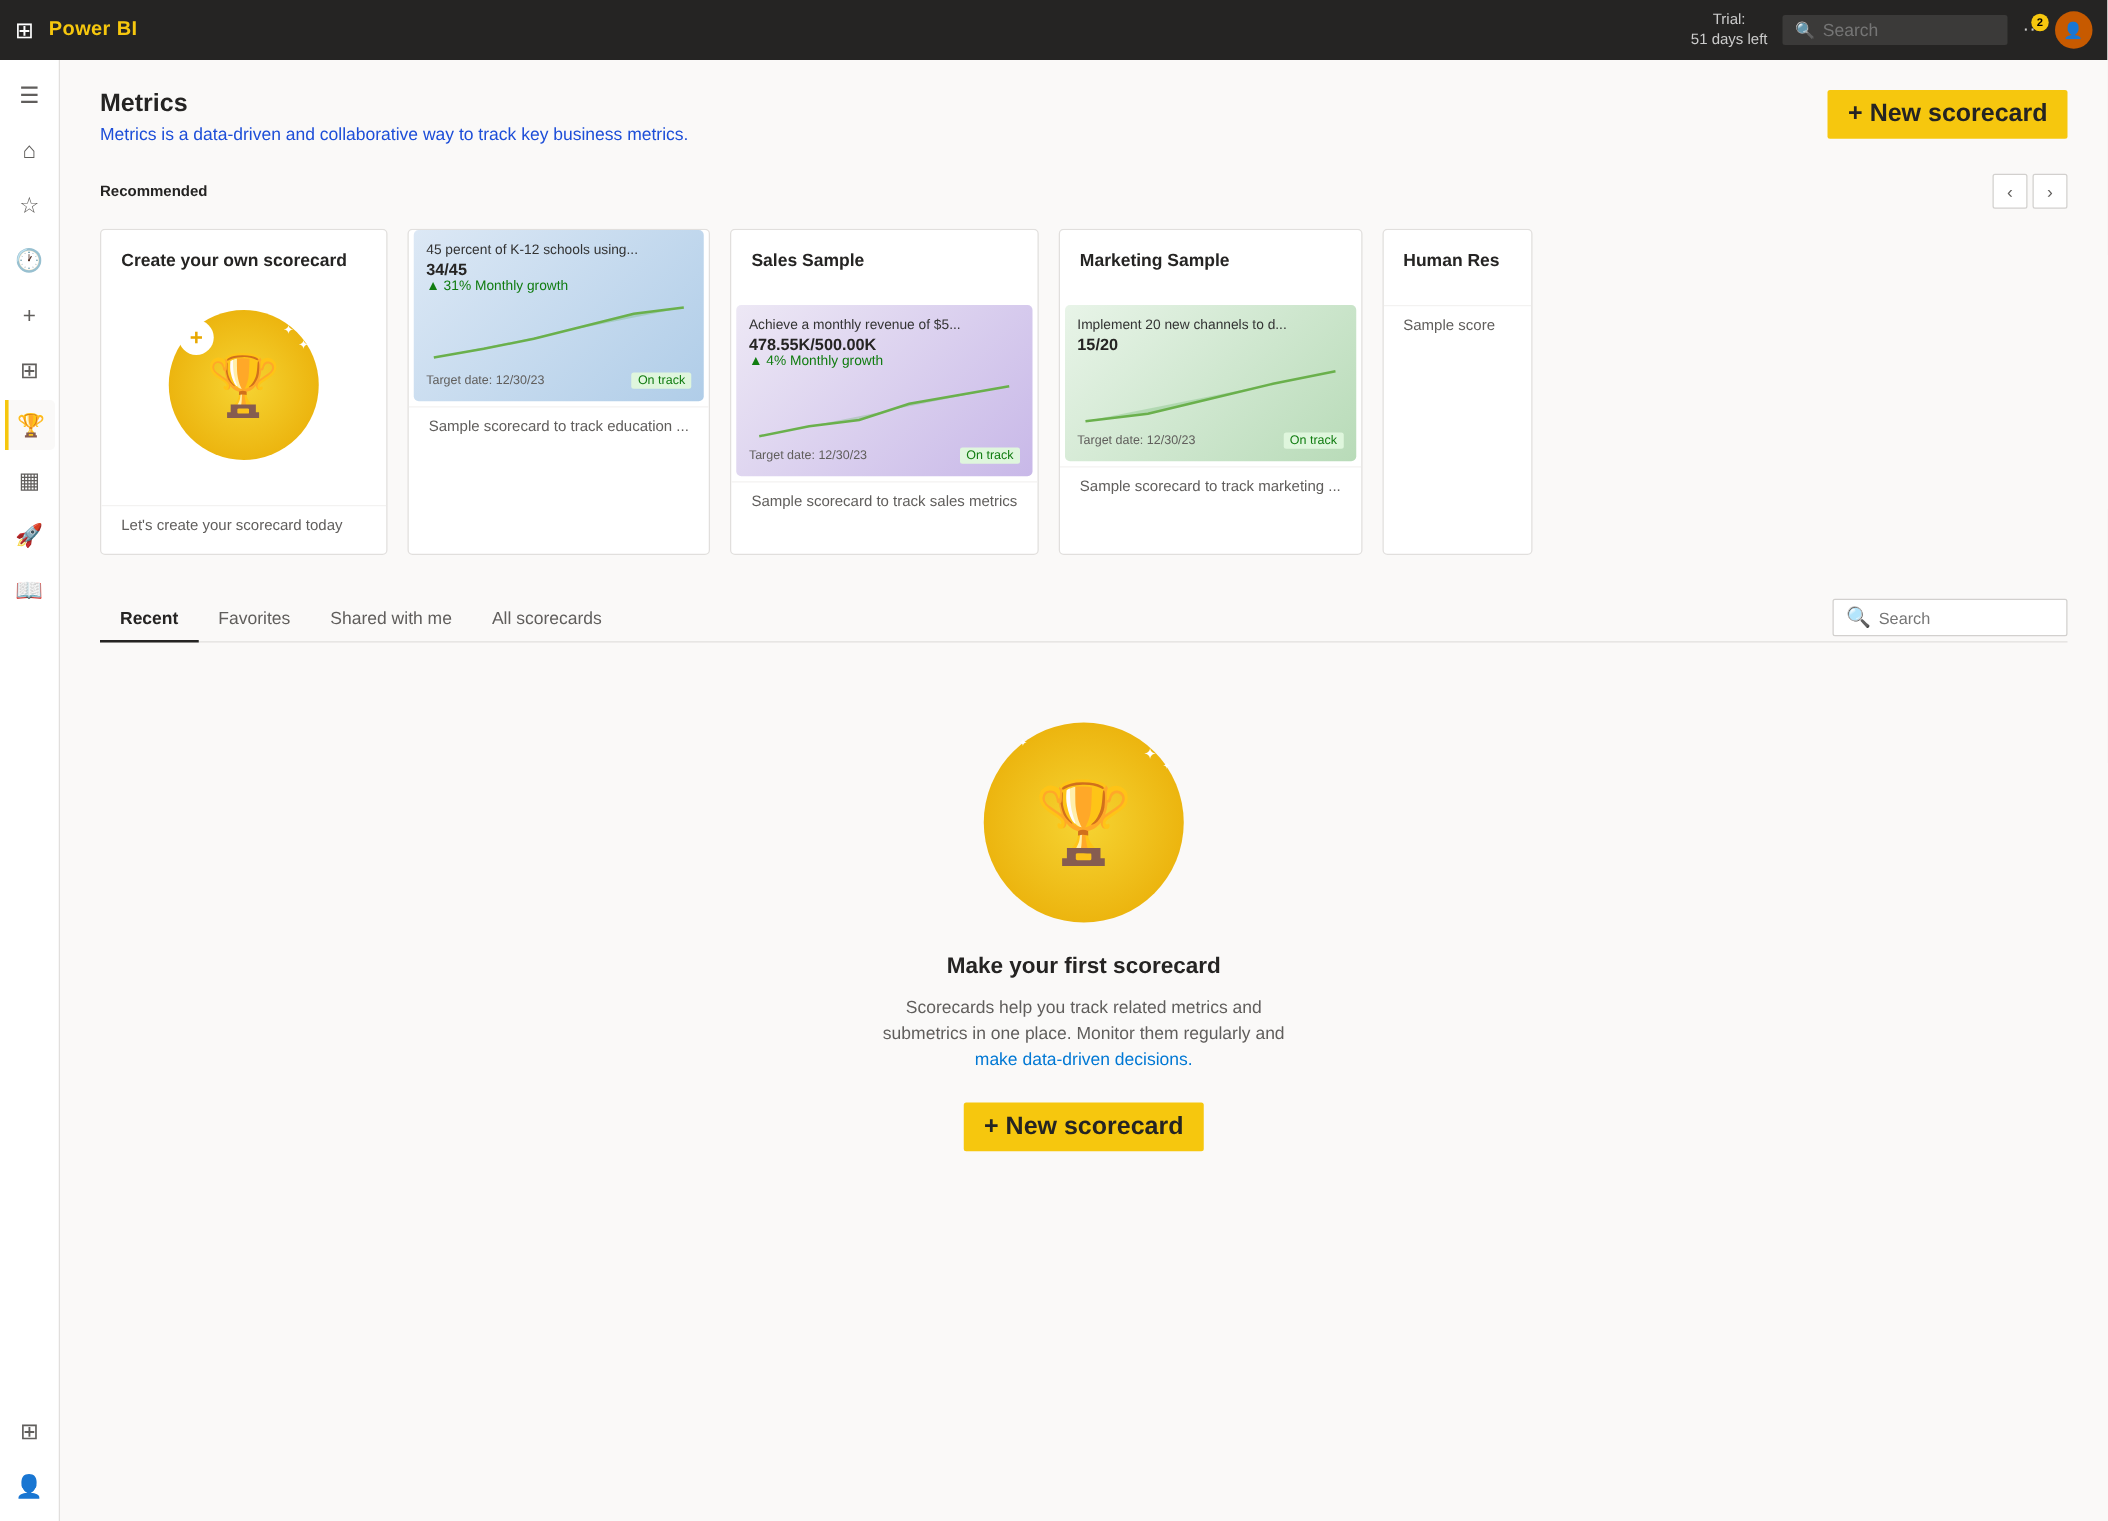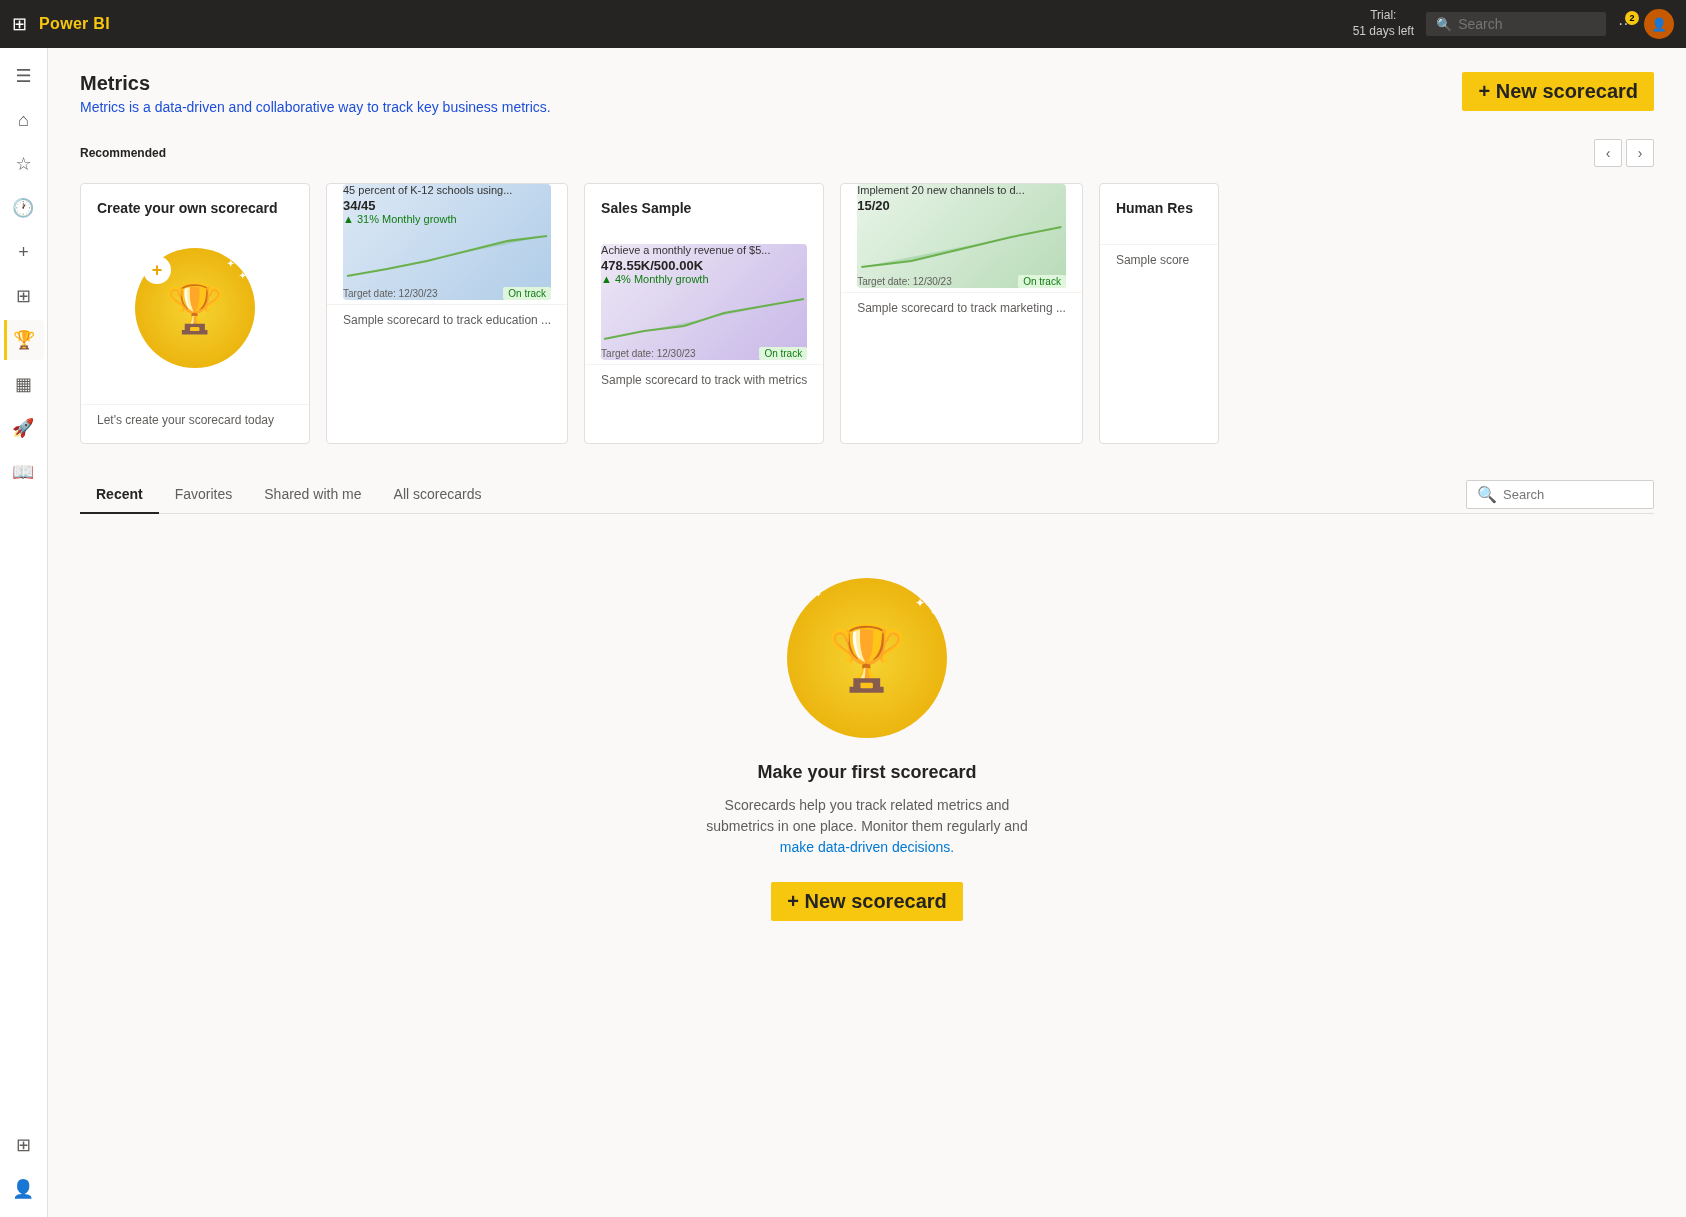--- a/index.html
+++ b/index.html
@@ -194,21 +194,22 @@
       position: absolute;
       color: #fff;
       font-size: 10px;
     }
     .sparkle1 { top: 10px; right: 20px; }
     .sparkle2 { top: 22px; right: 8px; }
 
     
     .sample-card-preview {
       background: linear-gradient(135deg, #e8f4e8 0%, #b8dbb8 100%);
-      margin: 0 16px 4px;
+      padding: 10px;
+      margin: 0 4px 4px;
       border-radius: 4px;
       font-size: 11px;
     }
     .sample-card-preview.blue-bg { background: linear-gradient(135deg, #dce8f5 0%, #b0cde8 100%); }
     .sample-card-preview.purple-bg { background: linear-gradient(135deg, #ede8f5 0%, #c8b8e8 100%); }
     .sample-card-preview.green-bg { background: linear-gradient(135deg, #e8f4e8 0%, #b8dbb8 100%); }
     .sample-card-preview.pink-bg { background: linear-gradient(135deg, #f5e8ee 0%, #e8b8cc 100%); }
 
     .preview-metric { font-size: 11px; color: #333; margin-bottom: 2px; }
     .preview-value { font-size: 13px; font-weight: 700; color: #252423; }
@@ -375,24 +376,27 @@
           </div>
           <svg class="mini-chart" viewBox="0 0 200 50">
             <polygon points="0,48 40,40 80,35 120,22 160,15 200,8" fill="rgba(100,180,100,0.3)" stroke="none"></polygon>
             <polyline points="0,48 40,40 80,35 120,22 160,15 200,8" fill="none" stroke="#6ab04c" stroke-width="2"></polyline>
           </svg>
           <div class="preview-footer">
             <span>Target date: 12/30/23</span>
             <span class="on-track-badge">On track</span>
           </div>
         </div>
-        <div class="card-desc">Sample scorecard to track with metrics</div>
+        <div class="card-desc">Sample scorecard to track sales metrics</div>
       </div>
 
       <div class="card">
+        <div class="card-inner">
+          <div class="card-title">Marketing Sample</div>
+        </div>
         <div class="sample-card-preview green-bg">
           <div class="preview-metric">Implement 20 new channels to d...</div>
           <div class="preview-value">15/20</div>
           <div style="height:6px"></div>
           <svg class="mini-chart" viewBox="0 0 200 50">
             <polygon points="0,48 50,42 100,30 150,18 200,8" fill="rgba(100,180,100,0.3)" stroke="none"></polygon>
             <polyline points="0,48 50,42 100,30 150,18 200,8" fill="none" stroke="#6ab04c" stroke-width="2"></polyline>
           </svg>
           <div class="preview-footer">
             <span>Target date: 12/30/23</span>

